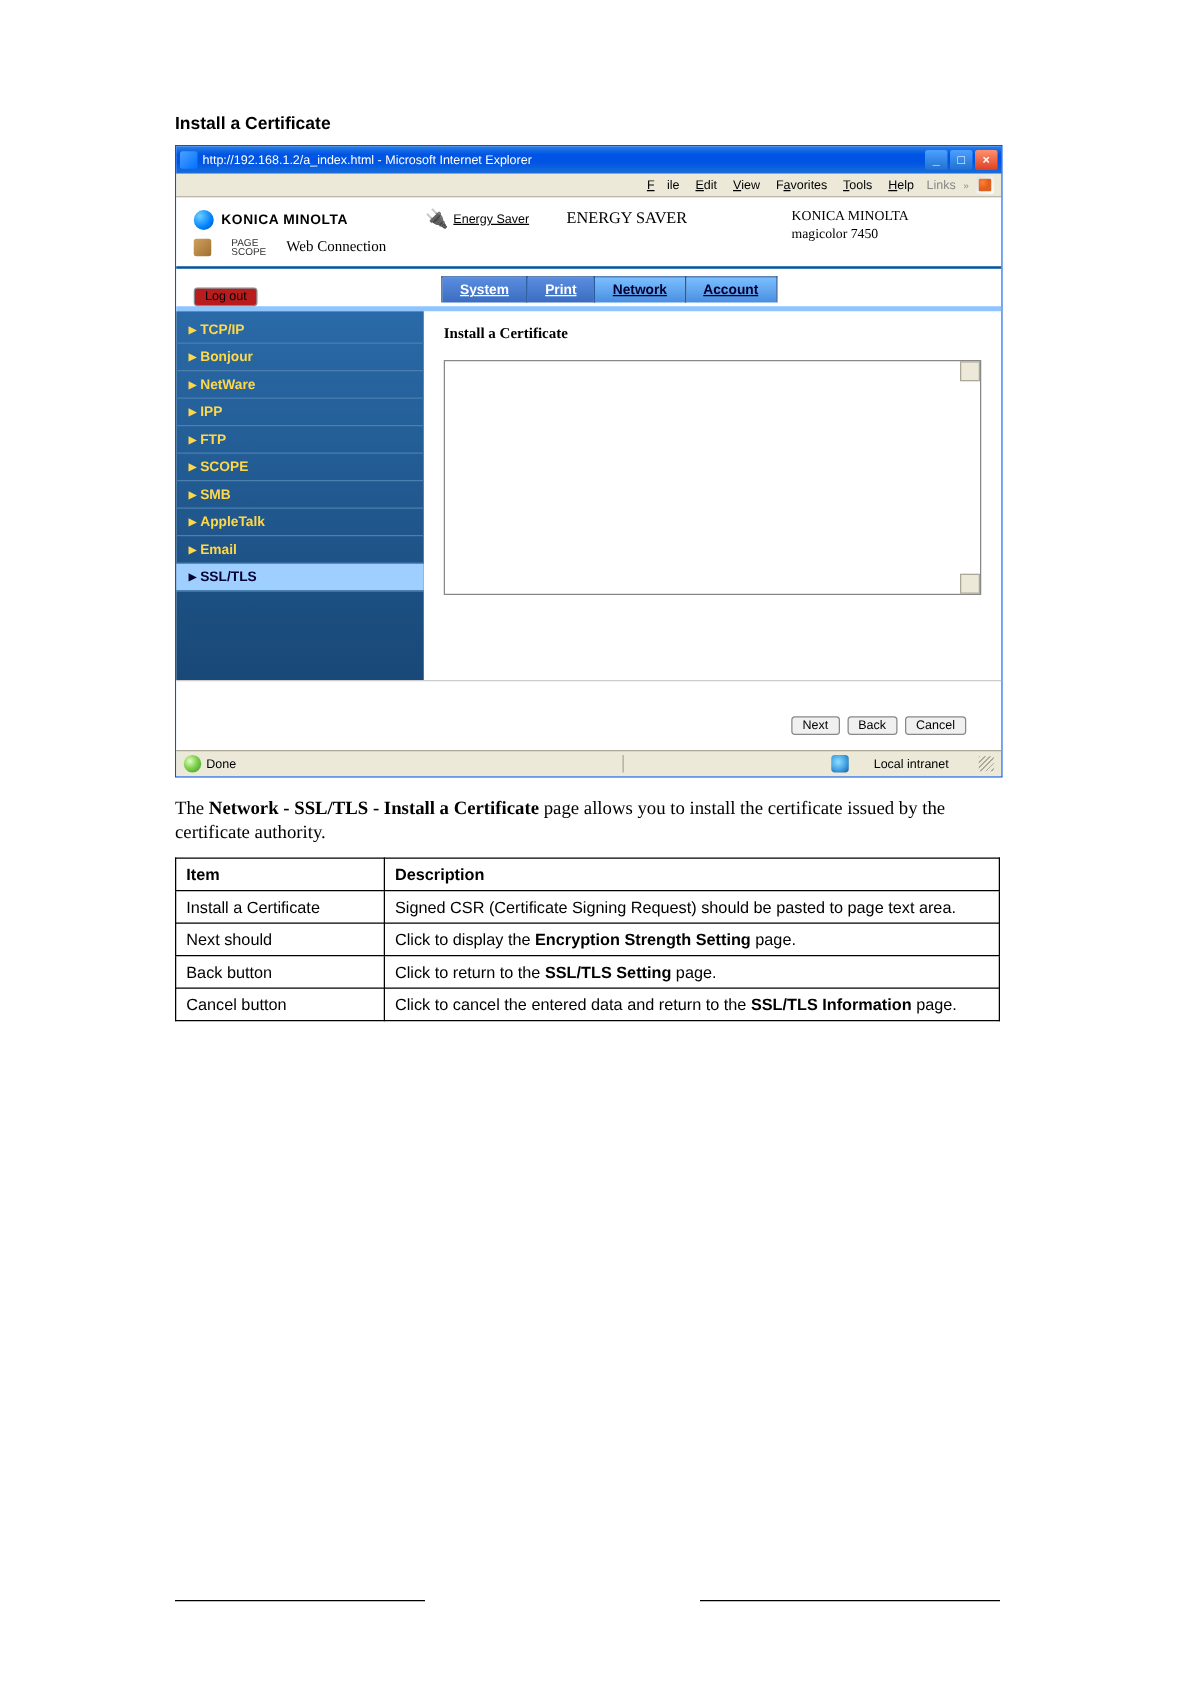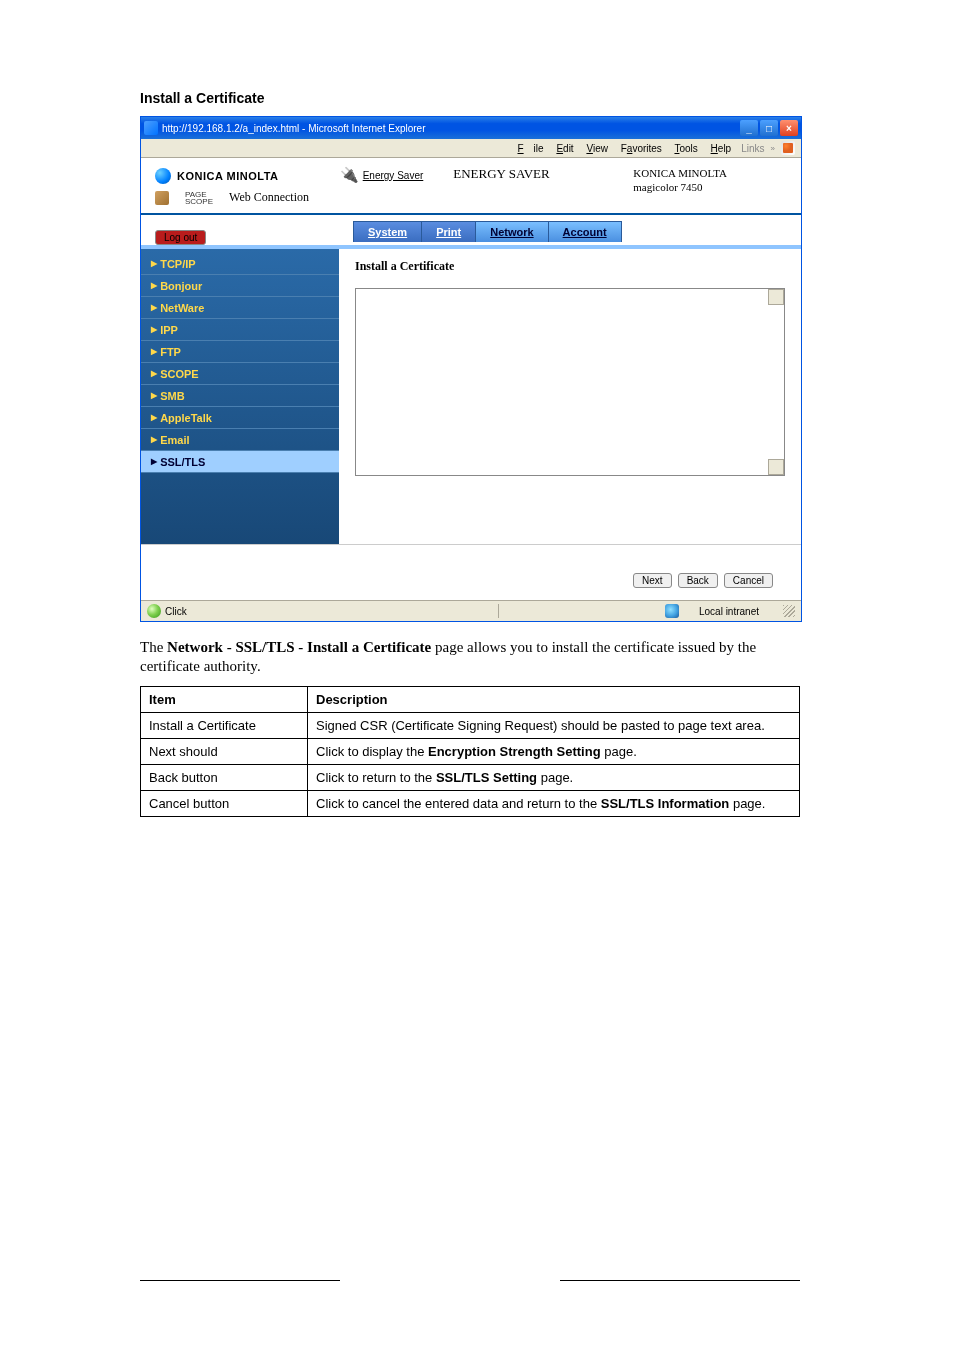--- a/index.html
+++ b/index.html
@@ -196,21 +196,21 @@
       </div>
       <div class="action-row">
         <button class="action-btn">Next</button>
         <button class="action-btn">Back</button>
         <button class="action-btn">Cancel</button>
       </div>
     </div>
     <div class="statusbar">
       <div class="status-left">
         <div class="done-icon"></div>
-        <span>Click</span>
+        <span>Done</span>
       </div>
       <div class="status-right">
         <div class="status-sep"></div>
         <div class="intranet-icon"></div>
         <span>Local intranet</span>
         <div class="status-grip"></div>
       </div>
     </div>
   </div>
 

